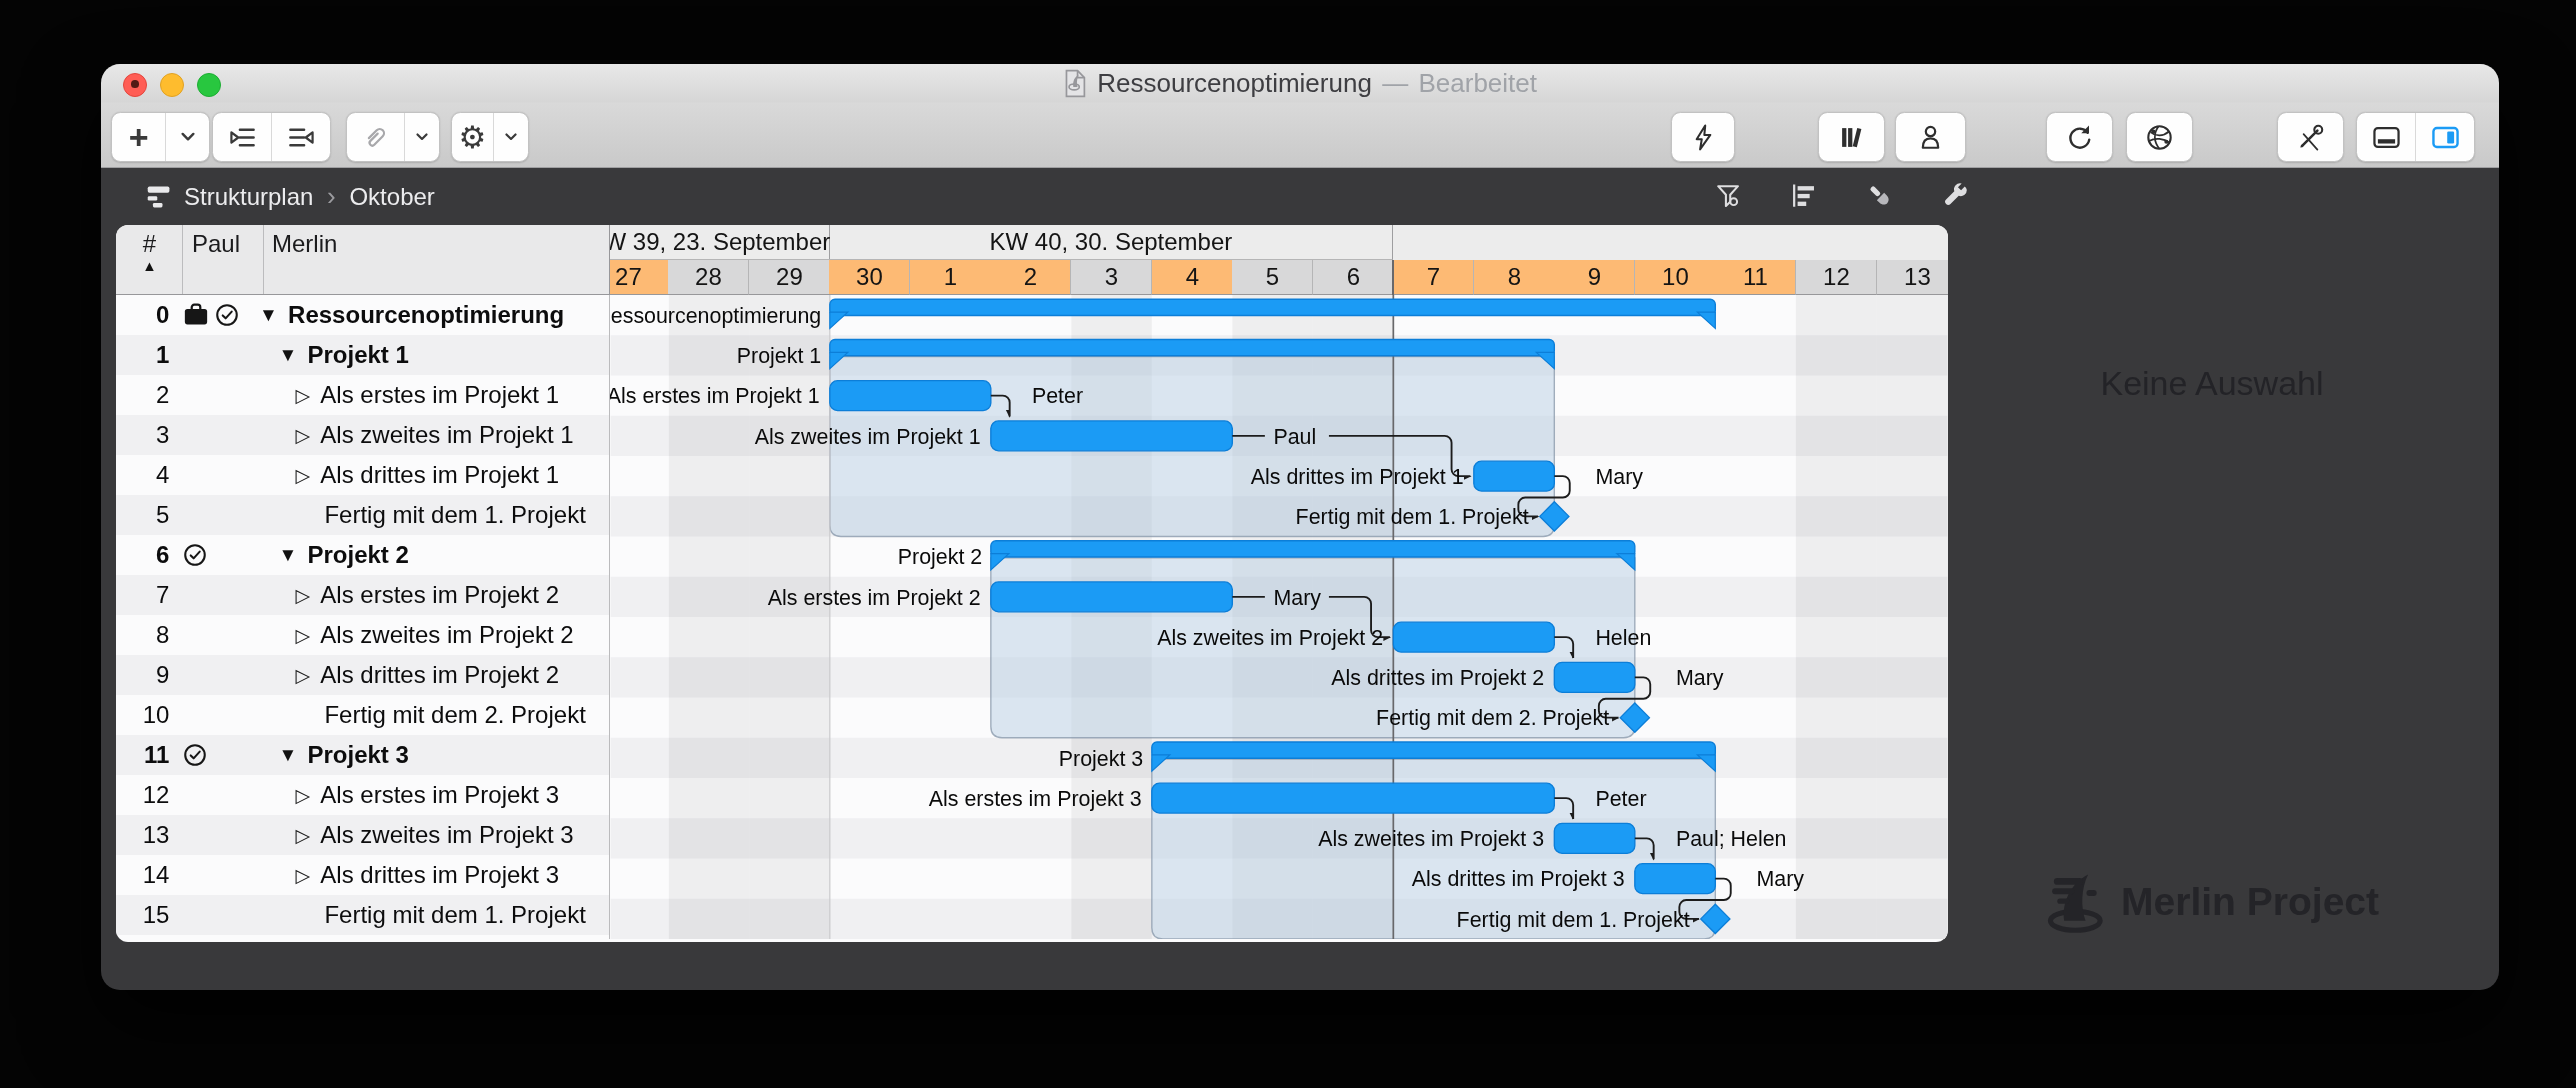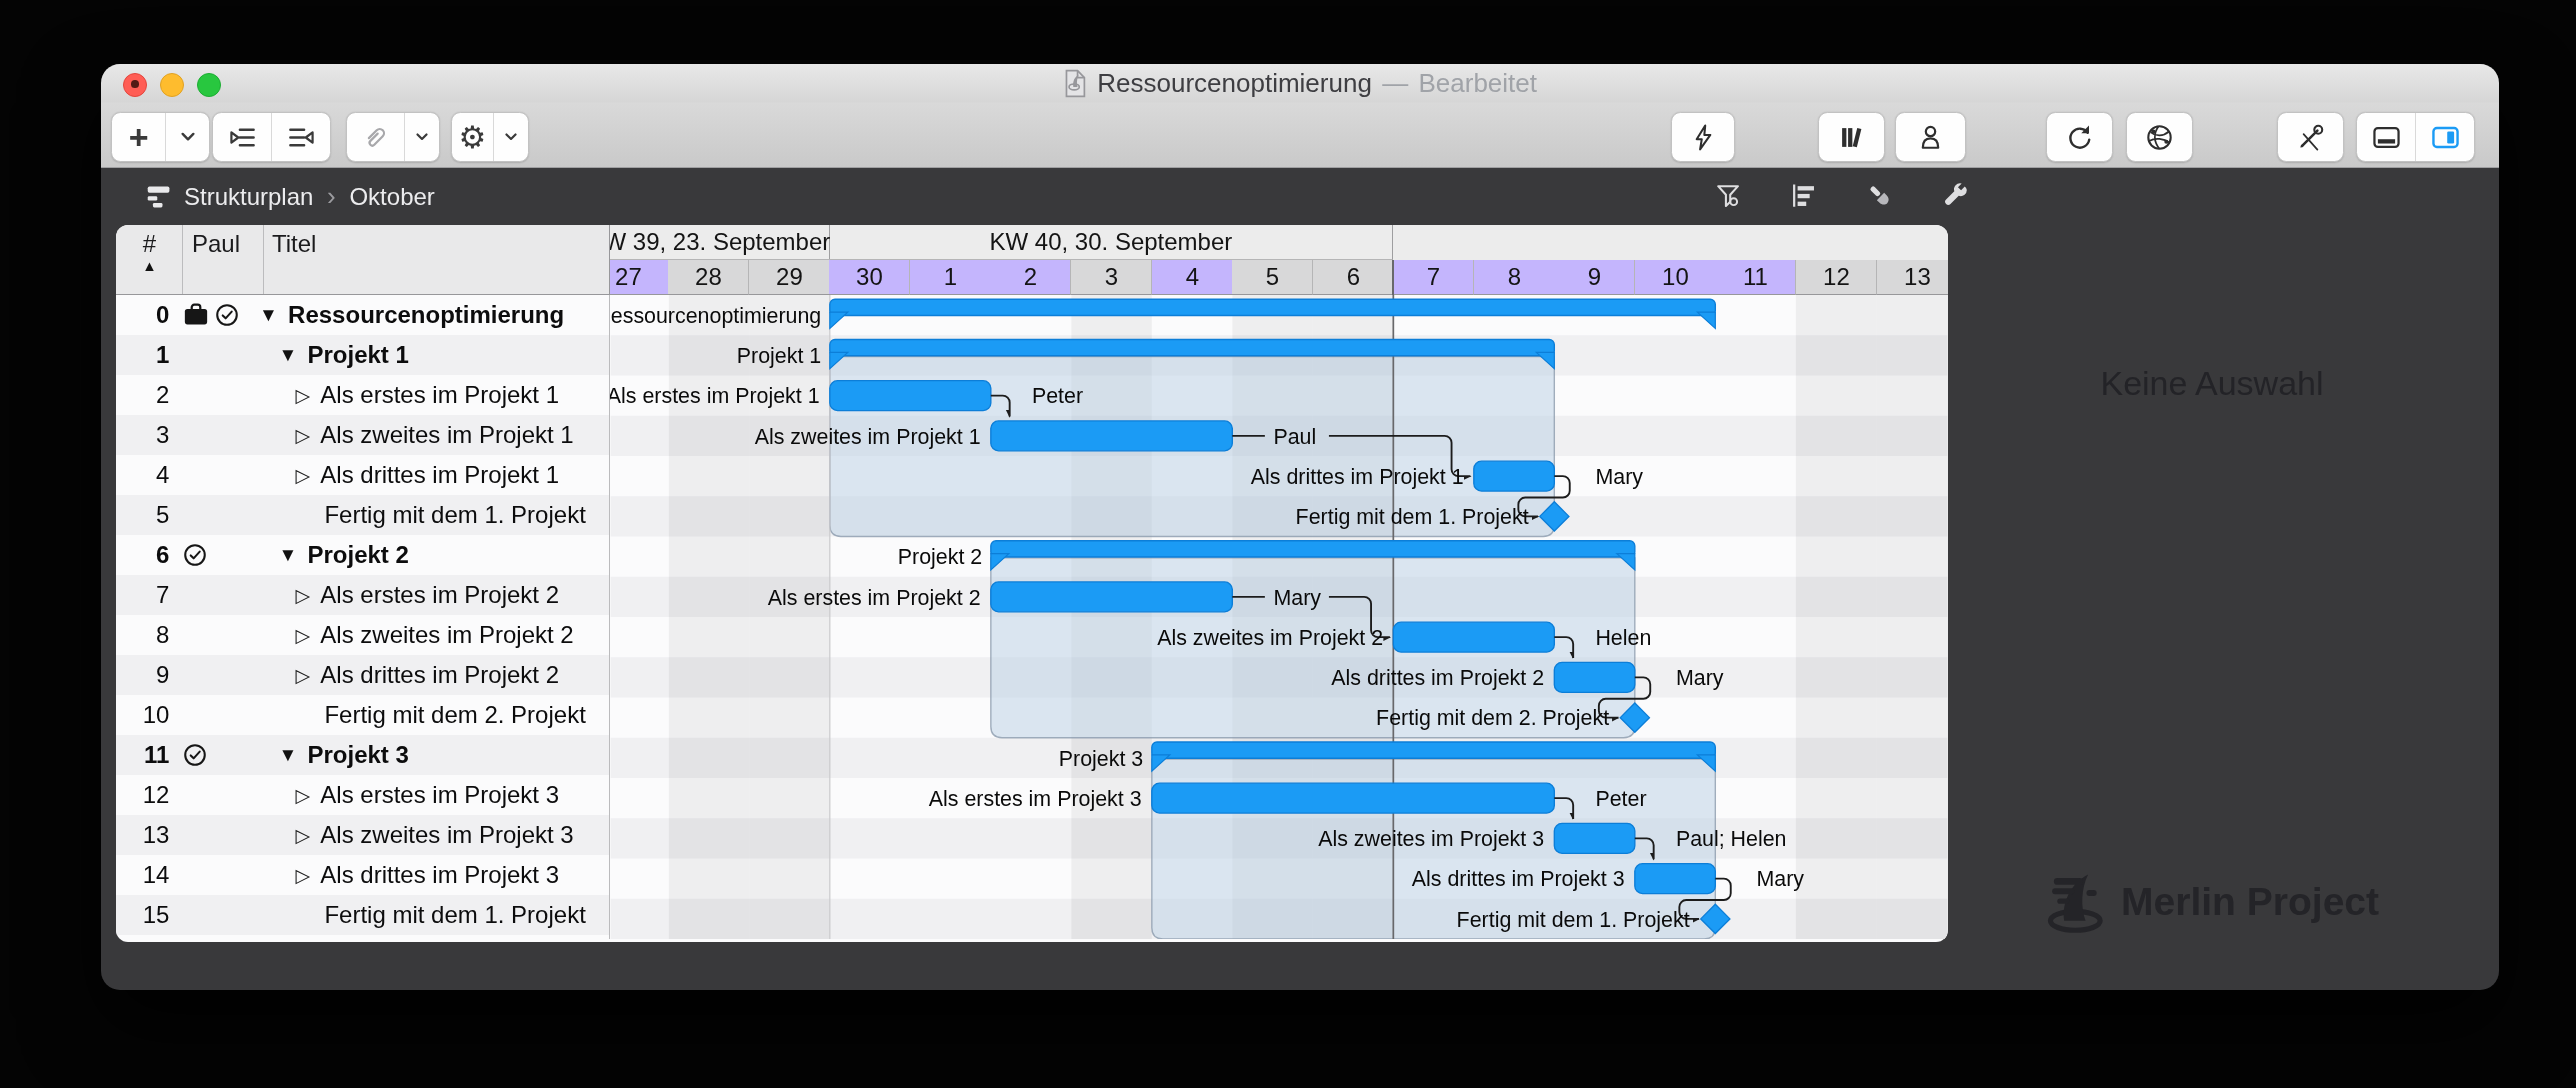--- a/index.html
+++ b/index.html
@@ -40,21 +40,21 @@
     border-right:0.9px solid #97979a;border-bottom:0.9px solid #97979a;box-sizing:border-box;}
   .hcol{position:absolute;top:0;height:100%;box-sizing:border-box;border-right:0.9px solid #bcbcbe;
     font-size:24px;color:#1b1b1d;}
   .hcol .lbl{position:absolute;top:5.1px;left:8.6px;}
   .hnum .lbl{left:auto;width:100%;text-align:center;}
   .sortmark{position:absolute;top:33px;width:100%;text-align:center;font-size:14.6px;color:#111;}
   .ghead{position:absolute;left:494px;top:0;width:1338px;height:70px;background:#ececec;overflow:hidden;}
   .wkcell{position:absolute;top:0;height:35px;box-sizing:border-box;border-right:0.9px solid #9e9ea0;border-bottom:0.9px solid #b5b5b6;
     display:flex;align-items:center;justify-content:center;font-size:24px;color:#141414;white-space:nowrap;}
   .dcell{position:absolute;top:35px;height:35px;box-sizing:border-box;border-right:0.9px solid #b5b5b6;border-bottom:0.9px solid #97979a;
-    display:flex;align-items:center;justify-content:center;font-size:24px;color:#141414;background:#c4b5fd;}
+    display:flex;align-items:center;justify-content:center;font-size:24px;color:#141414;background:#fdba74;}
   .dcell.off{background:#d8d8d9;}
   .hdarkline{position:absolute;top:35px;width:1.7px;height:35px;background:#68686b;}
   .trows{position:absolute;left:0;top:70px;width:494px;height:644px;border-right:0.9px solid #bbbbbd;box-sizing:border-box;}
   .trow{position:relative;width:100%;height:40px;display:flex;align-items:center;font-size:24px;color:#0c0c0d;background:#fbfbfc;}
   .trow.odd{background:#f0f0f2;}
   .tnum{width:53px;text-align:right;flex:0 0 53px;}
   .tinfo{width:81px;flex:0 0 81px;display:flex;align-items:center;gap:6px;padding-left:13.7px;box-sizing:border-box;}
   .ttitle{flex:1;display:flex;align-items:center;gap:10.3px;white-space:nowrap;}
   .bold{font-weight:bold;}
   .marker{font-size:19px;color:#111;}
@@ -243,21 +243,21 @@
   <div class="content">
     <div class="hleft">
       <div class="hcol hnum" style="left:0;width:67px;">
         <span class="lbl">#</span>
         <span class="sortmark">▲</span>
       </div>
       <div class="hcol" style="left:67px;width:81px;">
         <span class="lbl">Paul</span>
       </div>
       <div class="hcol" style="left:147px;width:347px;border-right:none;">
-        <span class="lbl">Titel</span>
+        <span class="lbl">Merlin</span>
       </div>
     </div>
     <div class="ghead" id="ghead">
         <div class="wkcell" style="left:-22px;width:242px;">KW 39, 23. September</div>
         <div class="dcell" style="left:-22px;width:81px;">27</div>
         <div class="dcell off" style="left:58px;width:81px;">28</div>
         <div class="dcell off" style="left:139px;width:81px;">29</div>
         <div class="wkcell" style="left:219px;width:564px;">KW 40, 30. September</div>
         <div class="dcell" style="left:219px;width:81px;">30</div>
         <div class="dcell" style="left:300px;width:81px;">1</div>

